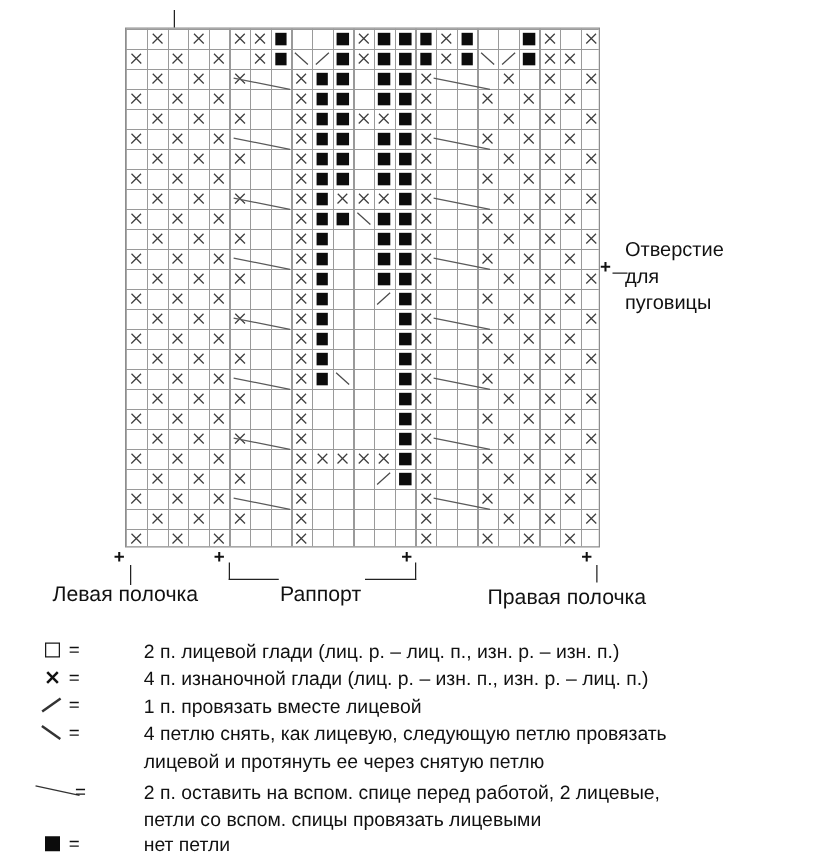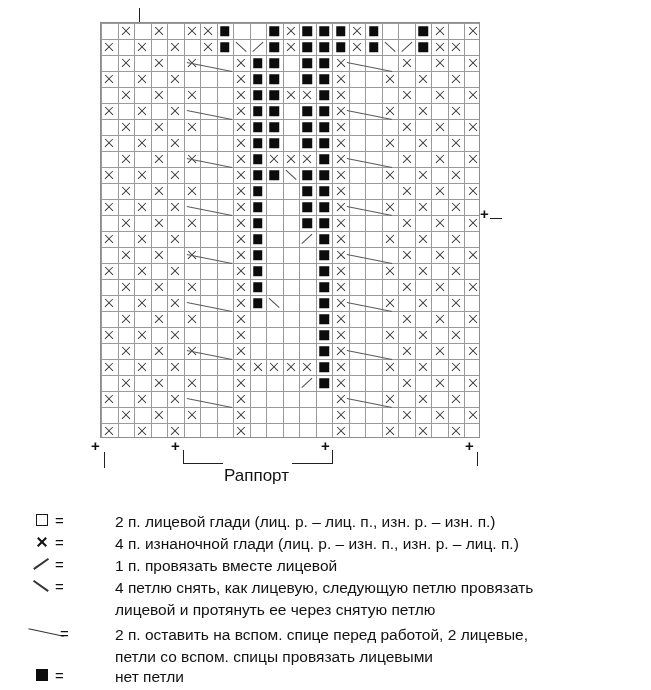--- a/index.html
+++ b/index.html
@@ -337,35 +337,42 @@
       <div class="cell xc" style="left: 231.28px; top: 400px;"></div>
       <div class="cell xc" style="left: 280.84px; top: 400px;"></div>
       <div class="cell xc" style="left: 313.88px; top: 400px;"></div>
       <div class="cell xc" style="left: 346.92px; top: 400px;"></div>
     </div>
 
   <div class="vtick" style="left:139px;top:8px;height:14px;"></div>
 
   <span class="plus" style="left:480px;top:206px;">+</span>
   <div id="btnhole-line" style="left:490px;top:218px;width:12px;"></div>
+  <div id="btnhole-text" style="left:500px;top:190px;">
+    <div>Отверстие</div>
+    <div>для</div>
+    <div>пуговицы</div>
+  </div>
 
   <span class="plus" style="left:91px;top:438px;">+</span>
   <span class="plus" style="left:171px;top:438px;">+</span>
   <span class="plus" style="left:321px;top:438px;">+</span>
   <span class="plus" style="left:465px;top:438px;">+</span>
 
   <div class="vtick" style="left:104px;top:452px;height:16px;"></div>
+  <div class="lbl" style="left:42px;top:466px;">Левая полочка</div>
 
   <div class="bseg" style="left:183px;top:450px;width:1.4px;height:14px;"></div>
   <div class="bseg" style="left:183px;top:463px;width:40px;height:1.4px;"></div>
   <div class="bseg" style="left:292px;top:463px;width:41px;height:1.4px;"></div>
   <div class="bseg" style="left:332px;top:450px;width:1.4px;height:14px;"></div>
   <div class="lbl" style="left:224px;top:466px;">Раппорт</div>
 
   <div class="vtick" style="left:477px;top:452px;height:14px;"></div>
+  <div class="lbl" style="left:390px;top:468px;">Правая полочка</div>
 
   <div class="leg-row" style="top:511px;">
     <span class="leg-sym">
         <span class="sq-open"></span>
       </span>
     <span class="leg-eq" style="left:55px;top:1px;">=</span>
     <div class="leg-txt">2 п. лицевой глади (лиц. р. – лиц. п., изн. р. – изн. п.)</div>
   </div>
   <div class="leg-row" style="top:533px;">
     <span class="leg-sym">

